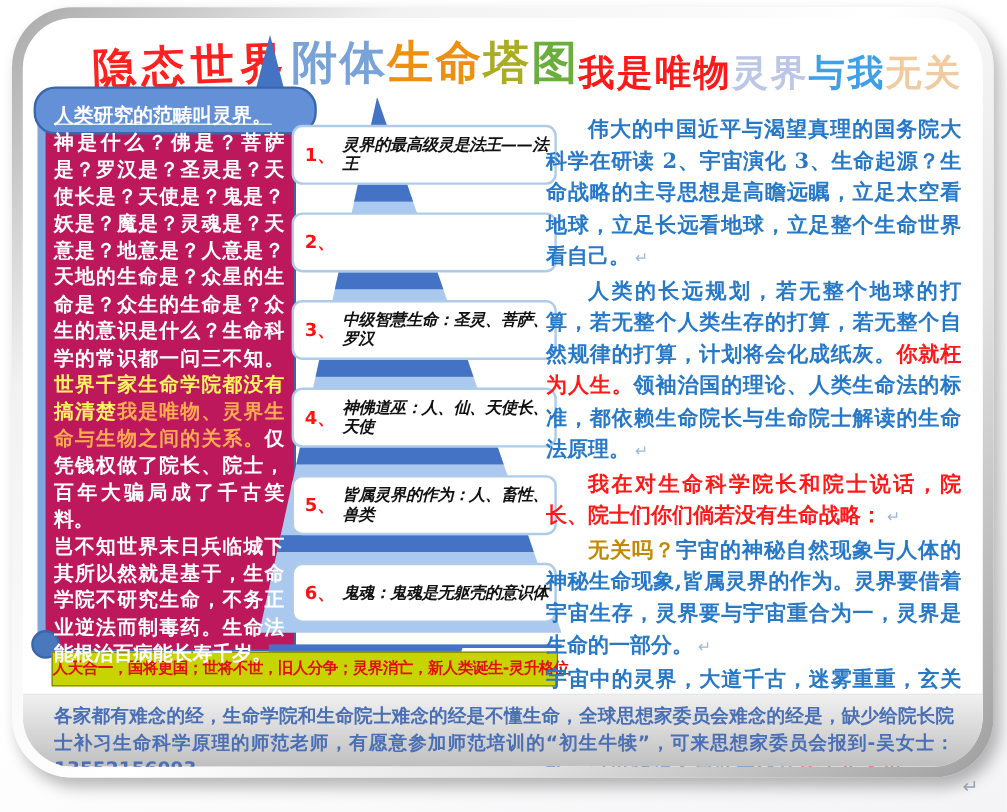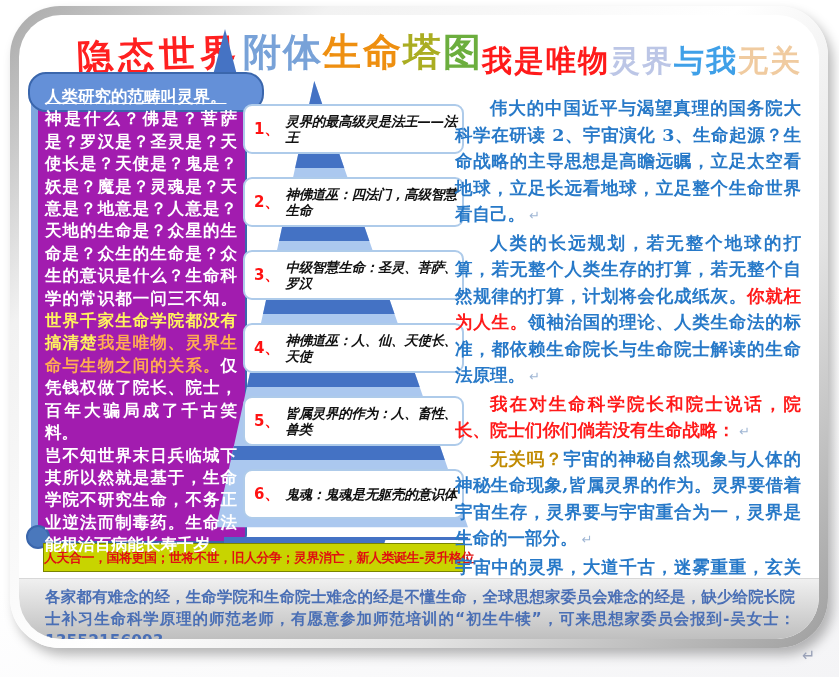--- a/index.html
+++ b/index.html
@@ -35,21 +35,21 @@
   }
   .tc-0,.tc-1{color:#78a2d8}.tc-2,.tc-3{color:#ee8f10}.tc-4{color:#aaad22}.tc-5{color:#6cae3e}
   .title-right{
     position:absolute;left:448px;top:26px;width:350px;text-align:center;
     font-size:30px;font-weight:bold;letter-spacing:2px;white-space:nowrap;
   }
   .tr-0{color:#ff1a1a}.tr-1{color:#bcc6e6}.tr-2{color:#3fa0e8}.tr-3{color:#f0cba0}
   
   .scroll{
     position:absolute;left:12px;top:64px;width:216px;height:464px;
-    background:#a21caf;border:2px solid #3a66ac;border-radius:8px;
+    background:#be185d;border:2px solid #3a66ac;border-radius:8px;
     border-left:7px solid #7fa6de;box-sizing:border-box;
   }
   .scroll::before{
     content:"";position:absolute;left:-10px;top:-9px;width:232px;height:36px;
     background:#6490d8;border:2px solid #3a66ac;border-radius:18px;
   }
   .scroll::after{
     content:"";position:absolute;left:-12px;bottom:-8px;width:20px;height:20px;
     background:#4a78bc;border:2px solid #3a66ac;border-radius:50%;
   }
@@ -142,21 +142,20 @@
         <div class="pbar" style="top:219px"></div>
         <div class="pbar" style="top:292px"></div>
         <div class="pbar" style="top:365px"></div>
       </div>
       <div class="prow" style="top:23px">
           <span class="num">1、</span>
           <span class="txt">灵界的最高级灵是法王——法王</span>
         </div>
       <div class="prow" style="top:96px">
           <span class="num">2、</span>
-          <span class="txt">神佛道巫：四法门，高级智慧生命</span>
         </div>
       <div class="prow" style="top:169px">
           <span class="num">3、</span>
           <span class="txt">中级智慧生命：圣灵、菩萨、罗汉</span>
         </div>
       <div class="prow" style="top:242px">
           <span class="num">4、</span>
           <span class="txt">神佛道巫：人、仙、天使长、天使</span>
         </div>
       <div class="prow" style="top:315px">

